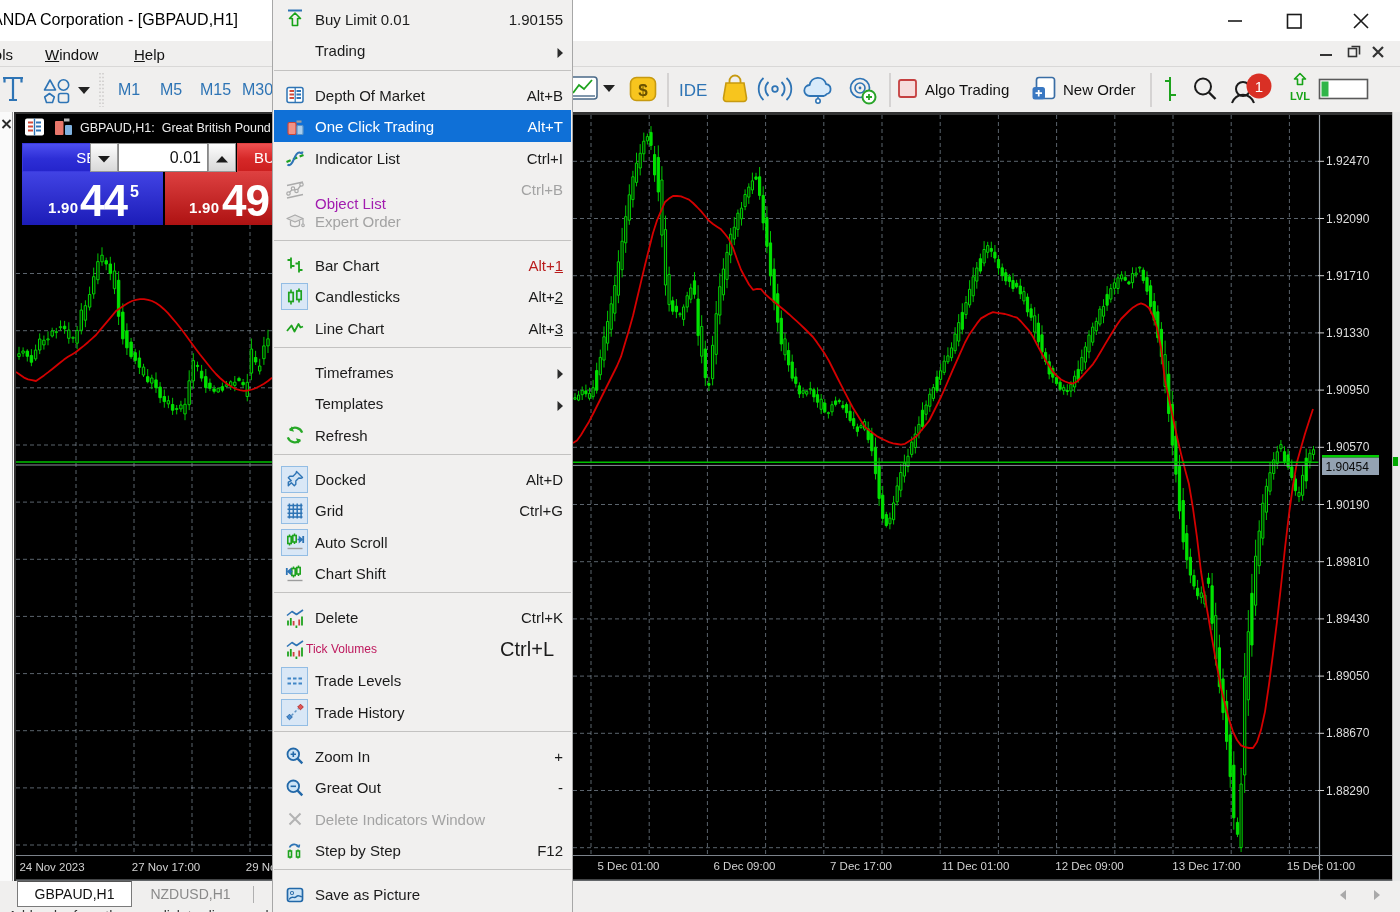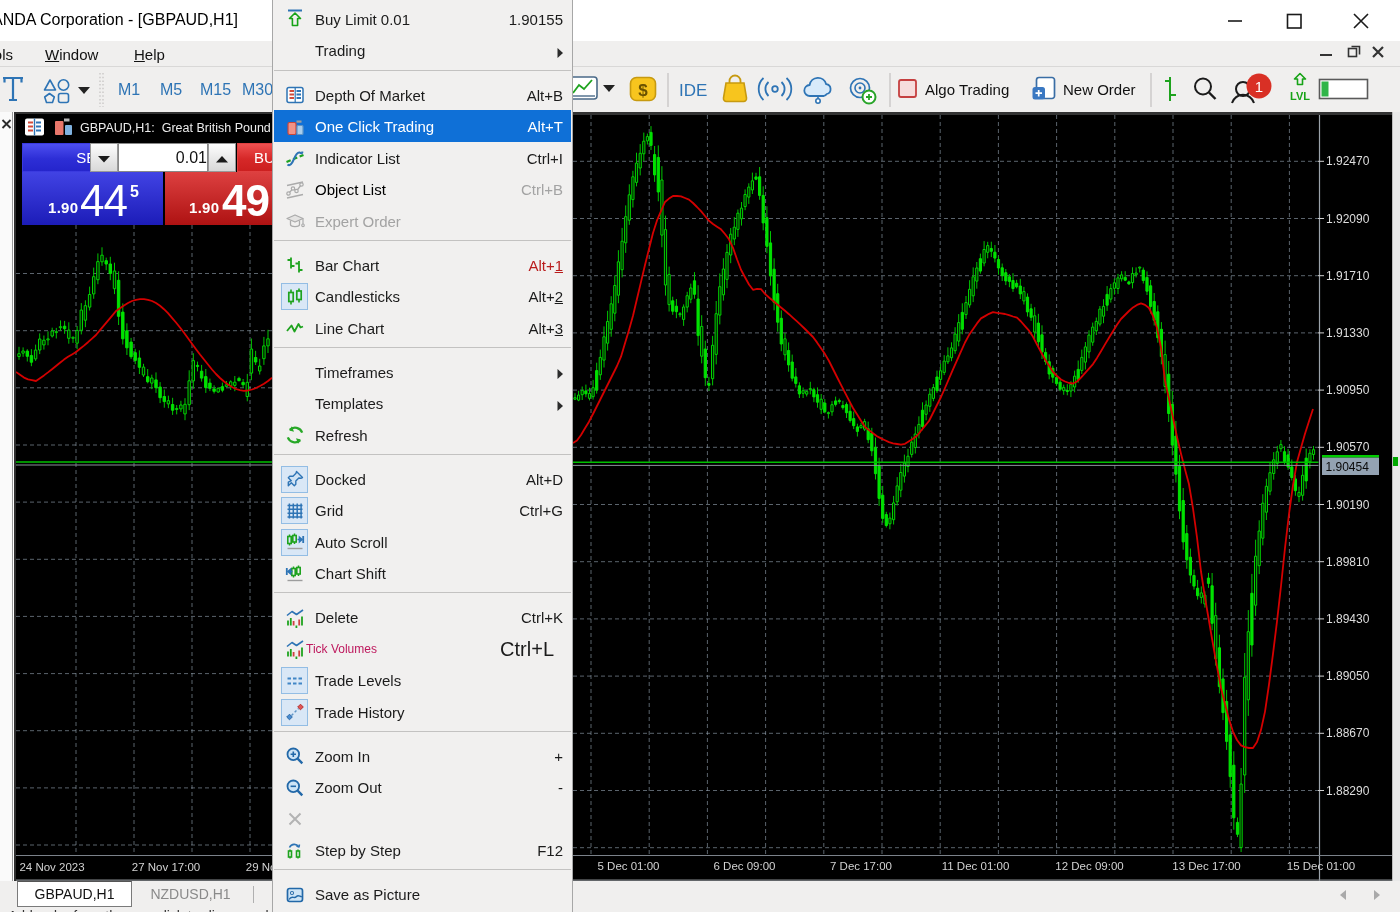--- a/index.html
+++ b/index.html
@@ -96,30 +96,30 @@
       <rect x="31" y="4" width="8.5" height="14" rx="1" fill="#e8766a"></rect>
       <rect x="40" y="1.5" width="5.5" height="3" fill="#b8b8b8"></rect>
       <rect x="41" y="8" width="7" height="10" rx="1" fill="#7fb2e0"></rect>
     </svg>
 <div class="abs" style="left:80px;top:121px;font-size:12.5px;color:#ececec;white-space:nowrap;width:193px;overflow:hidden">GBPAUD,H1:&nbsp; Great British Pound v</div>
 <div class="abs" style="left:22px;top:143px;width:92px;height:29px;background:linear-gradient(#4d4ff0,#2d2ed6 55%,#2525cc);border:1px solid #3a3ae0;color:#fff;font-size:15px;text-align:right;line-height:27px">SELL</div>
 <div class="abs" style="left:90px;top:143px;width:28px;height:29px;background:linear-gradient(#fdfdfd,#d8d8d8);border:1px solid #999"></div>
 <svg class="abs" style="left:97px;top:155px" width="14" height="8" viewBox="0 0 14 8">
       <path d="M1,1 H13 L7,7.5 Z" fill="#1b1b1b"></path>
     </svg>
-<div class="abs" style="left:118px;top:143px;width:90px;height:29px;background:#fff;border:1px solid #888;font-size:16px;color:#111;text-align:right;line-height:27px;padding-right:0">0.01</div>
+<div class="abs" style="left:118px;top:143px;width:90px;height:29px;background:#fff;border:1px solid #888;font-size:16px;color:#111;text-align:right;line-height:27px;padding-right:6px">0.01</div>
 <div class="abs" style="left:208px;top:143px;width:28px;height:29px;background:linear-gradient(#fdfdfd,#d8d8d8);border:1px solid #999"></div>
 <svg class="abs" style="left:215px;top:155px" width="14" height="8" viewBox="0 0 14 8">
       <path d="M1,7.5 H13 L7,1 Z" fill="#1b1b1b"></path>
     </svg>
 <div class="abs" style="left:237px;top:143px;width:36px;height:29px;background:linear-gradient(#ef5050,#d62828 55%,#cc1f1f);border:1px solid #e04040;border-right:none;color:#fff;font-size:15px;line-height:27px;padding-left:16px">BU</div>
 <div class="abs" style="left:22px;top:172px;width:141px;height:53px;background:linear-gradient(#4143e4,#1c1cb8)"></div>
 <div class="abs" style="left:165px;top:172px;width:108px;height:53px;background:linear-gradient(#dd4040,#ae1212)"></div>
 <div class="abs" style="left:48px;top:199px;width:32px;font-size:15px;font-weight:bold;color:#fff;letter-spacing:.3px">1.90</div>
-<div class="abs" style="left:80px;top:176px;font-size:44px;font-weight:normal;color:#fff;letter-spacing:-1px">44</div>
+<div class="abs" style="left:80px;top:176px;font-size:44px;font-weight:bold;color:#fff;letter-spacing:-1px">44</div>
 <div class="abs" style="left:130px;top:183px;font-size:16px;font-weight:bold;color:#fff">5</div>
 <div class="abs" style="left:189px;top:199px;width:32px;font-size:15px;font-weight:bold;color:#fff;letter-spacing:.3px">1.90</div>
 <div class="abs" style="left:222px;top:176px;font-size:44px;font-weight:bold;color:#fff;letter-spacing:-1px">49</div>
 <svg class="abs" style="left:16px;top:225px" width="257" height="656" viewBox="0 0 257 656">
 <rect x="0" y="0" width="257" height="656" fill="#000"></rect>
 <path d="M60,0V630M118,0V630M176,0V630M234,0V630M0,48.5H257M0,105.7H257M0,162.8H257M0,220.0H257M0,277.1H257M0,334.3H257M0,391.4H257M0,448.6H257M0,505.7H257M0,562.9H257M0,620.0H257" stroke="#93a1b0" stroke-width="1" stroke-dasharray="4 3" opacity="0.62" fill="none"></path>
 <path d="M3,121.8V134.8M7.1,122.4V131.8M11.3,124.2V136.5M15.4,124.1V141.2M19.6,119.6V135.9M23.7,108.4V129.1M27.9,110.5V124.6M32.0,106.4V120.3M36.2,102.7V112.5M40.3,102.9V113.5M44.5,95.4V105.8M48.6,95.9V108.8M52.8,97.3V118.7M57.0,111.4V117.9M61.1,101.0V124.2M65.3,78.1V109.4M69.4,75.3V102.2M73.6,61.6V85.5M77.7,42.6V73.8M81.9,28.4V59.2M86.0,22.3V40.8M90.2,32.6V45.2M94.3,31.8V55.2M98.5,37.7V69.1M102.6,46.3V100.0M106.8,78.4V119.5M110.9,98.3V130.0M115.1,112.9V133.9M119.2,123.8V139.2M123.4,125.3V149.0M127.5,138.8V152.0M131.7,144.0V158.3M135.8,149.7V164.1M140.0,147.4V167.9M144.1,157.1V178.1M148.3,164.5V182.7M152.4,170.7V183.2M156.6,172.8V189.9M160.7,180.0V189.4M164.9,175.8V186.9M169.0,173.2V195.2M173.2,145.3V185.1M177.3,128.2V163.8M181.5,136.6V146.4M185.6,139.9V156.6M189.8,144.0V167.9M193.9,153.6V166.1M198.1,160.3V168.5M202.2,162.3V167.8M206.4,157.6V167.3M210.5,156.0V162.4M214.7,155.3V165.0M218.8,151.0V166.2M223.0,151.7V156.3M227.1,154.0V162.8M231.3,148.9V176.3M235.4,113.5V155.2M239.6,125.8V140.0M243.7,133.8V149.5M247.9,111.9V139.9M252.0,104.8V128.0" stroke="#00c400" stroke-width="1" fill="none"></path>
 <path d="M1.8,128.7h2.4v2.8h-2.4ZM5.9,126.0h2.4v2.1h-2.4ZM18.4,125.1h2.4v8.8h-2.4ZM22.5,114.0h2.4v11.0h-2.4ZM26.7,115.2h2.4v4.7h-2.4ZM30.8,113.9h2.4v1.0h-2.4ZM35.0,106.0h2.4v5.0h-2.4ZM39.1,106.6h2.4v1.0h-2.4ZM43.3,101.7h2.4v1.0h-2.4ZM51.6,105.1h2.4v8.2h-2.4ZM55.8,112.3h2.4v1.0h-2.4ZM59.9,105.4h2.4v12.8h-2.4ZM64.1,85.1h2.4v20.2h-2.4ZM68.2,80.7h2.4v14.5h-2.4ZM72.4,69.5h2.4v12.6h-2.4ZM76.5,51.7h2.4v17.2h-2.4ZM80.7,36.6h2.4v18.1h-2.4ZM84.8,30.2h2.4v6.6h-2.4ZM97.3,46.0h2.4v17.7h-2.4ZM126.3,142.1h2.4v7.9h-2.4ZM134.6,153.0h2.4v5.1h-2.4ZM151.2,175.7h2.4v3.2h-2.4ZM159.5,183.5h2.4v1.0h-2.4ZM163.7,180.0h2.4v3.9h-2.4ZM167.8,179.3h2.4v9.6h-2.4ZM172.0,155.8h2.4v23.9h-2.4ZM176.1,135.6h2.4v20.3h-2.4ZM201.0,163.3h2.4v3.7h-2.4ZM209.3,159.8h2.4v1.6h-2.4ZM213.5,156.8h2.4v4.0h-2.4ZM217.6,157.2h2.4v3.2h-2.4ZM230.1,157.3h2.4v14.2h-2.4ZM234.2,124.0h2.4v24.1h-2.4ZM242.5,141.0h2.4v5.0h-2.4ZM246.7,120.9h2.4v12.8h-2.4ZM250.8,113.8h2.4v7.1h-2.4Z" stroke="#00d400" stroke-width="1" fill="#001a00"></path>
 <path d="M10.1,126.1h2.4v5.2h-2.4ZM14.2,130.6h2.4v6.6h-2.4ZM47.4,101.2h2.4v2.5h-2.4ZM89.0,35.7h2.4v3.3h-2.4ZM93.1,39.0h2.4v9.5h-2.4ZM101.4,55.3h2.4v36.0h-2.4ZM105.6,87.1h2.4v26.7h-2.4ZM109.7,105.8h2.4v17.0h-2.4ZM113.9,117.1h2.4v14.6h-2.4ZM118.0,127.7h2.4v7.7h-2.4ZM122.2,133.0h2.4v9.3h-2.4ZM130.5,151.7h2.4v5.0h-2.4ZM138.8,154.9h2.4v7.8h-2.4ZM142.9,162.0h2.4v10.7h-2.4ZM147.1,171.5h2.4v5.1h-2.4ZM155.4,179.5h2.4v5.7h-2.4ZM180.3,140.4h2.4v1.0h-2.4ZM184.4,146.2h2.4v6.9h-2.4ZM188.6,151.6h2.4v10.9h-2.4ZM192.7,158.1h2.4v5.2h-2.4ZM196.9,164.0h2.4v2.3h-2.4ZM205.2,161.7h2.4v3.5h-2.4ZM221.8,153.4h2.4v2.3h-2.4ZM225.9,157.4h2.4v2.3h-2.4ZM238.4,132.5h2.4v4.5h-2.4Z" stroke="#00e400" stroke-width="1" fill="#00e000"></path>
 <path d="M0,147L4,149.8L8,152.6L12,154.4L16,155.2L20,156.0L24,153.2L28,150.4L32,147.4L36,144.2L40,141.0L44,137.8L48,134.6L52,131.8L56,129.4L60,127.0L64,123.8L68,120.6L72,117.2L76,113.6L80,110.0L84,105.2L88,100.4L92,95.6L96,90.8L100,86.0L104,83.2L108,80.4L112,78.0L116,76.0L120,74.8L124,74.2L128,74.2L132,74.8L136,76.0L140,78.0L144,80.8L148,84.2L152,88.2L156,92.8L160,97.5L164,102.5L168,107.8L172,113.2L176,118.8L180,124.2L184,129.5L188,134.5L192,139.5L196,144.5L200,149.0L204,153.0L208,156.5L212,159.5L216,162.0L220,164.0L224,165.2L228,165.8L232,165.5L236,164.5L240,163.0L244,161.0L248,158.7L252,156.0L256,152.8" stroke="#d40000" stroke-width="1.8" fill="none" stroke-linejoin="round"></path>
@@ -219,21 +219,21 @@
       <div class="abs" style="left:42px;top:142.5px;height:31px;line-height:31px;font-size:15px;color:#1b1b1b;white-space:nowrap">Indicator List</div>
       <div class="abs" style="right:9px;top:142.5px;height:31px;line-height:31px;font-size:15px;color:#1b1b1b">Ctrl+I</div>
       <div class="abs" style="left:12px;top:179.5px;width:20px;height:20px"><svg width="20" height="20" viewBox="0 0 20 20">
           <path d="M2,5.5 L18,2 M2,18 L18,14.5" stroke="#ababab" stroke-width="1.4" fill="none"></path>
           <path d="M3.5,13.5 L8,8.5 L11.5,11 L16.5,4.5" stroke="#ababab" stroke-width="1.3" fill="none"></path>
           <circle cx="3.5" cy="13.5" r="1.7" fill="#f1f0ef" stroke="#ababab" stroke-width="1.2"></circle>
           <circle cx="8" cy="8.5" r="1.7" fill="#f1f0ef" stroke="#ababab" stroke-width="1.2"></circle>
           <circle cx="11.5" cy="11" r="1.7" fill="#f1f0ef" stroke="#ababab" stroke-width="1.2"></circle>
           <circle cx="16.5" cy="4.5" r="1.7" fill="#f1f0ef" stroke="#ababab" stroke-width="1.2"></circle>
         </svg></div>
-      <div class="abs" style="left:42px;top:174px;height:31px;line-height:31px;font-size:15px;color:#000000;white-space:nowrap">Object List</div>
+      <div class="abs" style="left:42px;top:188px;height:31px;line-height:31px;font-size:15px;color:#a21caf;white-space:nowrap">Object List</div>
       <div class="abs" style="right:9px;top:174px;height:31px;line-height:31px;font-size:15px;color:#a3a3a3">Ctrl+B</div>
       <div class="abs" style="left:12px;top:211.0px;width:20px;height:20px"><svg width="20" height="20" viewBox="0 0 20 20">
           <path d="M10,4 L18,7.5 L10,11 L2,7.5 Z" fill="#e4e3e2" stroke="#ababab" stroke-width="1.3" stroke-linejoin="round"></path>
           <path d="M5.5,9.5 V13.5 C5.5,16.2 14.5,16.2 14.5,13.5 V9.5" fill="none" stroke="#ababab" stroke-width="1.3"></path>
           <path d="M18,7.5 V13" stroke="#ababab" stroke-width="1.2" fill="none"></path>
           <circle cx="18" cy="14.3" r="1.3" fill="none" stroke="#ababab" stroke-width="1.1"></circle>
         </svg></div>
       <div class="abs" style="left:42px;top:205.5px;height:31px;line-height:31px;font-size:15px;color:#a3a3a3;white-space:nowrap">Expert Order</div>
       <div class="abs" style="left:1px;top:239.5px;width:297px;height:1px;background:#c3c2c1"></div>
       <div class="abs" style="left:12px;top:255.0px;width:20px;height:20px"><svg width="20" height="20" viewBox="0 0 20 20">
@@ -346,25 +346,26 @@
           <path d="M12.6,12.6 L17.3,17.3" stroke="#2268a8" stroke-width="2.4"></path>
           <path d="M8.3,5.6V11 M5.6,8.3H11" stroke="#2268a8" stroke-width="1.6"></path>
         </svg></div>
       <div class="abs" style="left:42px;top:740.5px;height:31px;line-height:31px;font-size:15px;color:#1b1b1b;white-space:nowrap">Zoom In</div>
       <div class="abs" style="right:9px;top:740.5px;height:31px;line-height:31px;font-size:15px;color:#1b1b1b">+</div>
       <div class="abs" style="left:12px;top:777.5px;width:20px;height:20px"><svg width="20" height="20" viewBox="0 0 20 20">
           <circle cx="8.3" cy="8.3" r="5.8" fill="#cde4f6" stroke="#2268a8" stroke-width="1.8"></circle>
           <path d="M12.6,12.6 L17.3,17.3" stroke="#2268a8" stroke-width="2.4"></path>
           <path d="M5.6,8.3H11" stroke="#2268a8" stroke-width="1.6"></path>
         </svg></div>
-      <div class="abs" style="left:42px;top:772px;height:31px;line-height:31px;font-size:15px;color:#1b1b1b;white-space:nowrap">Zoom Out</div>
+      <div class="abs" style="left:42px;top:772px;height:31px;line-height:31px;font-size:15px;color:#1b1b1b;white-space:nowrap">Great Out</div>
       <div class="abs" style="right:9px;top:772px;height:31px;line-height:31px;font-size:15px;color:#1b1b1b">-</div>
       <div class="abs" style="left:12px;top:809.0px;width:20px;height:20px"><svg width="20" height="20" viewBox="0 0 20 20">
           <path d="M4.5,4.5 L15.5,15.5 M15.5,4.5 L4.5,15.5" stroke="#b3b3b3" stroke-width="2"></path>
         </svg></div>
+      <div class="abs" style="left:42px;top:803.5px;height:31px;line-height:31px;font-size:15px;color:#a3a3a3;white-space:nowrap">Delete Indicators Window</div>
       <div class="abs" style="left:12px;top:840.5px;width:20px;height:20px"><svg width="20" height="20" viewBox="0 0 20 20">
           <path d="M5,8.5V10 M5,16V17.5 M13,8.5V10 M13,16V17.5" stroke="#1ea31e" stroke-width="1.4" fill="none"></path>
           <rect x="3.5" y="10" width="3" height="6" fill="none" stroke="#1ea31e" stroke-width="1.6"></rect>
           <rect x="11.5" y="10" width="3" height="6" fill="none" stroke="#1ea31e" stroke-width="1.6"></rect>
           <path d="M4.5,6.5 C6.5,2.5 11.5,2.5 13.5,5.5" stroke="#2e74b5" stroke-width="1.6" fill="none"></path>
           <path d="M11.5,5 L14,6 L14.5,3.5" fill="none" stroke="#2e74b5" stroke-width="1.5" stroke-linejoin="round"></path>
         </svg></div>
       <div class="abs" style="left:42px;top:835px;height:31px;line-height:31px;font-size:15px;color:#1b1b1b;white-space:nowrap">Step by Step</div>
       <div class="abs" style="right:9px;top:835px;height:31px;line-height:31px;font-size:15px;color:#1b1b1b">F12</div>
       <div class="abs" style="left:1px;top:869px;width:297px;height:1px;background:#c3c2c1"></div>

